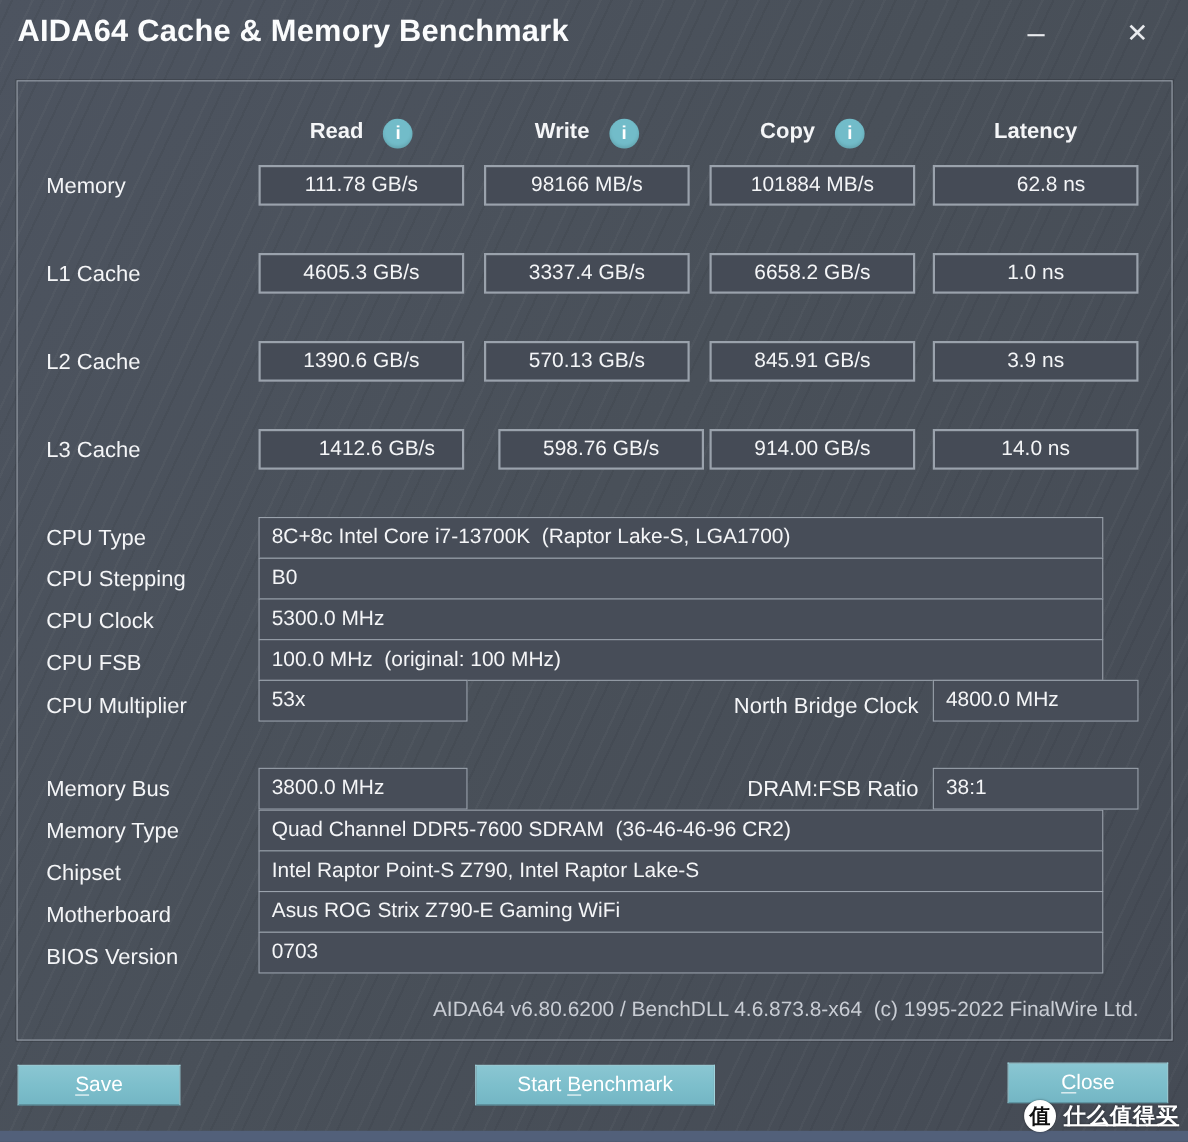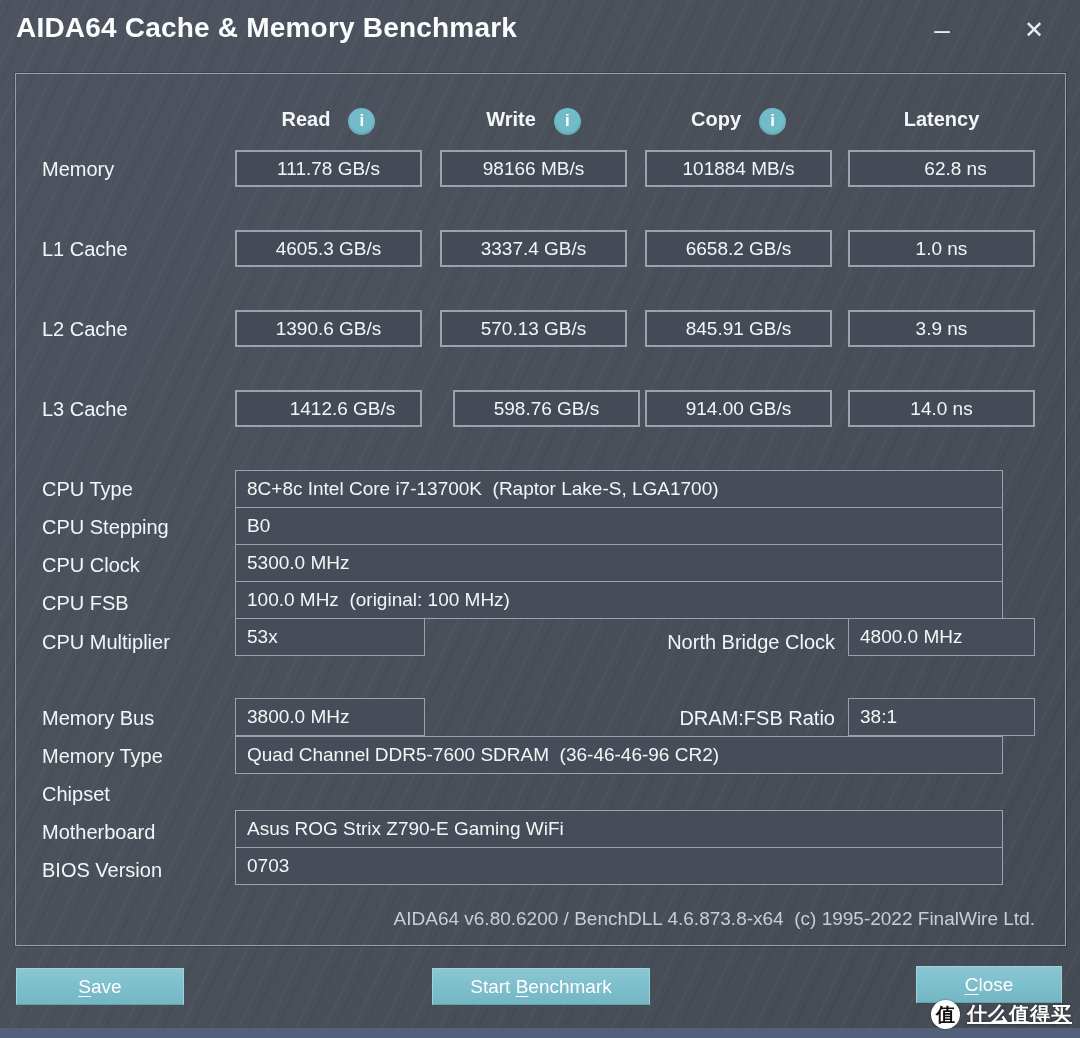--- a/index.html
+++ b/index.html
@@ -82,21 +82,21 @@
   .btn{
     position:absolute;height:37px;
     background:linear-gradient(180deg,#8ac6d2 0%,#7cbecb 55%,#74b6c4 100%);
     border:1px solid #9fd3dc;
     border-bottom-color:#63a2b0;
     box-sizing:border-box;
     display:flex;align-items:center;justify-content:center;
     font-size:19px;color:#ffffff;cursor:default;
   }
   .btn .key{text-decoration:underline;text-underline-offset:3px;}
-  .btn-save{left:16px;top:968px;width:168px;}
+  .btn-save{left:16px;top:968px;width:148px;}
   .btn-start{left:432px;top:968px;width:218px;}
   .btn-close{left:916px;top:966px;width:146px;}
   .bottom-strip{
     position:absolute;left:0;top:1028px;width:1080px;height:10px;
     background:#52607a;
   }
   .watermark{
     position:absolute;right:8px;top:1000px;
     display:flex;align-items:center;gap:7px;
     z-index:5;
@@ -234,20 +234,23 @@
   <div class="info-box right-col" style="top:698px;">
       <span class="val">38:1</span>
     </div>
 
   <div class="row-label" style="top:745px;">Memory Type</div>
   <div class="info-box wide" style="top:736px;">
       <span class="val">Quad Channel DDR5-7600 SDRAM  (36-46-46-96 CR2)</span>
     </div>
 
   <div class="row-label" style="top:783px;">Chipset</div>
+  <div class="info-box wide" style="top:773px;">
+      <span class="val">Intel Raptor Point-S Z790, Intel Raptor Lake-S</span>
+    </div>
 
   <div class="row-label" style="top:821px;">Motherboard</div>
   <div class="info-box wide" style="top:810px;">
       <span class="val">Asus ROG Strix Z790-E Gaming WiFi</span>
     </div>
 
   <div class="row-label" style="top:859px;">BIOS Version</div>
   <div class="info-box wide" style="top:847px;">
       <span class="val">0703</span>
     </div>

